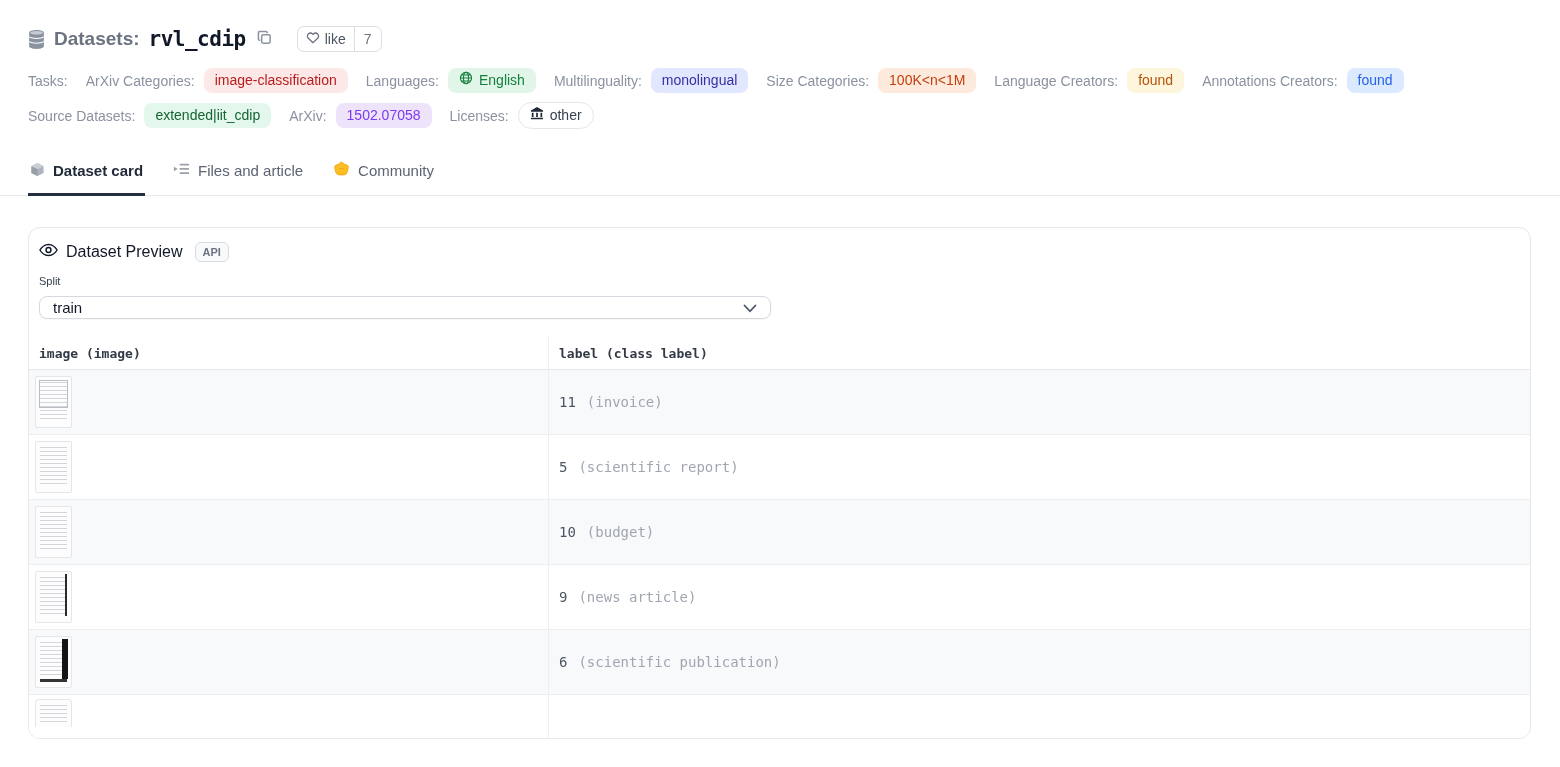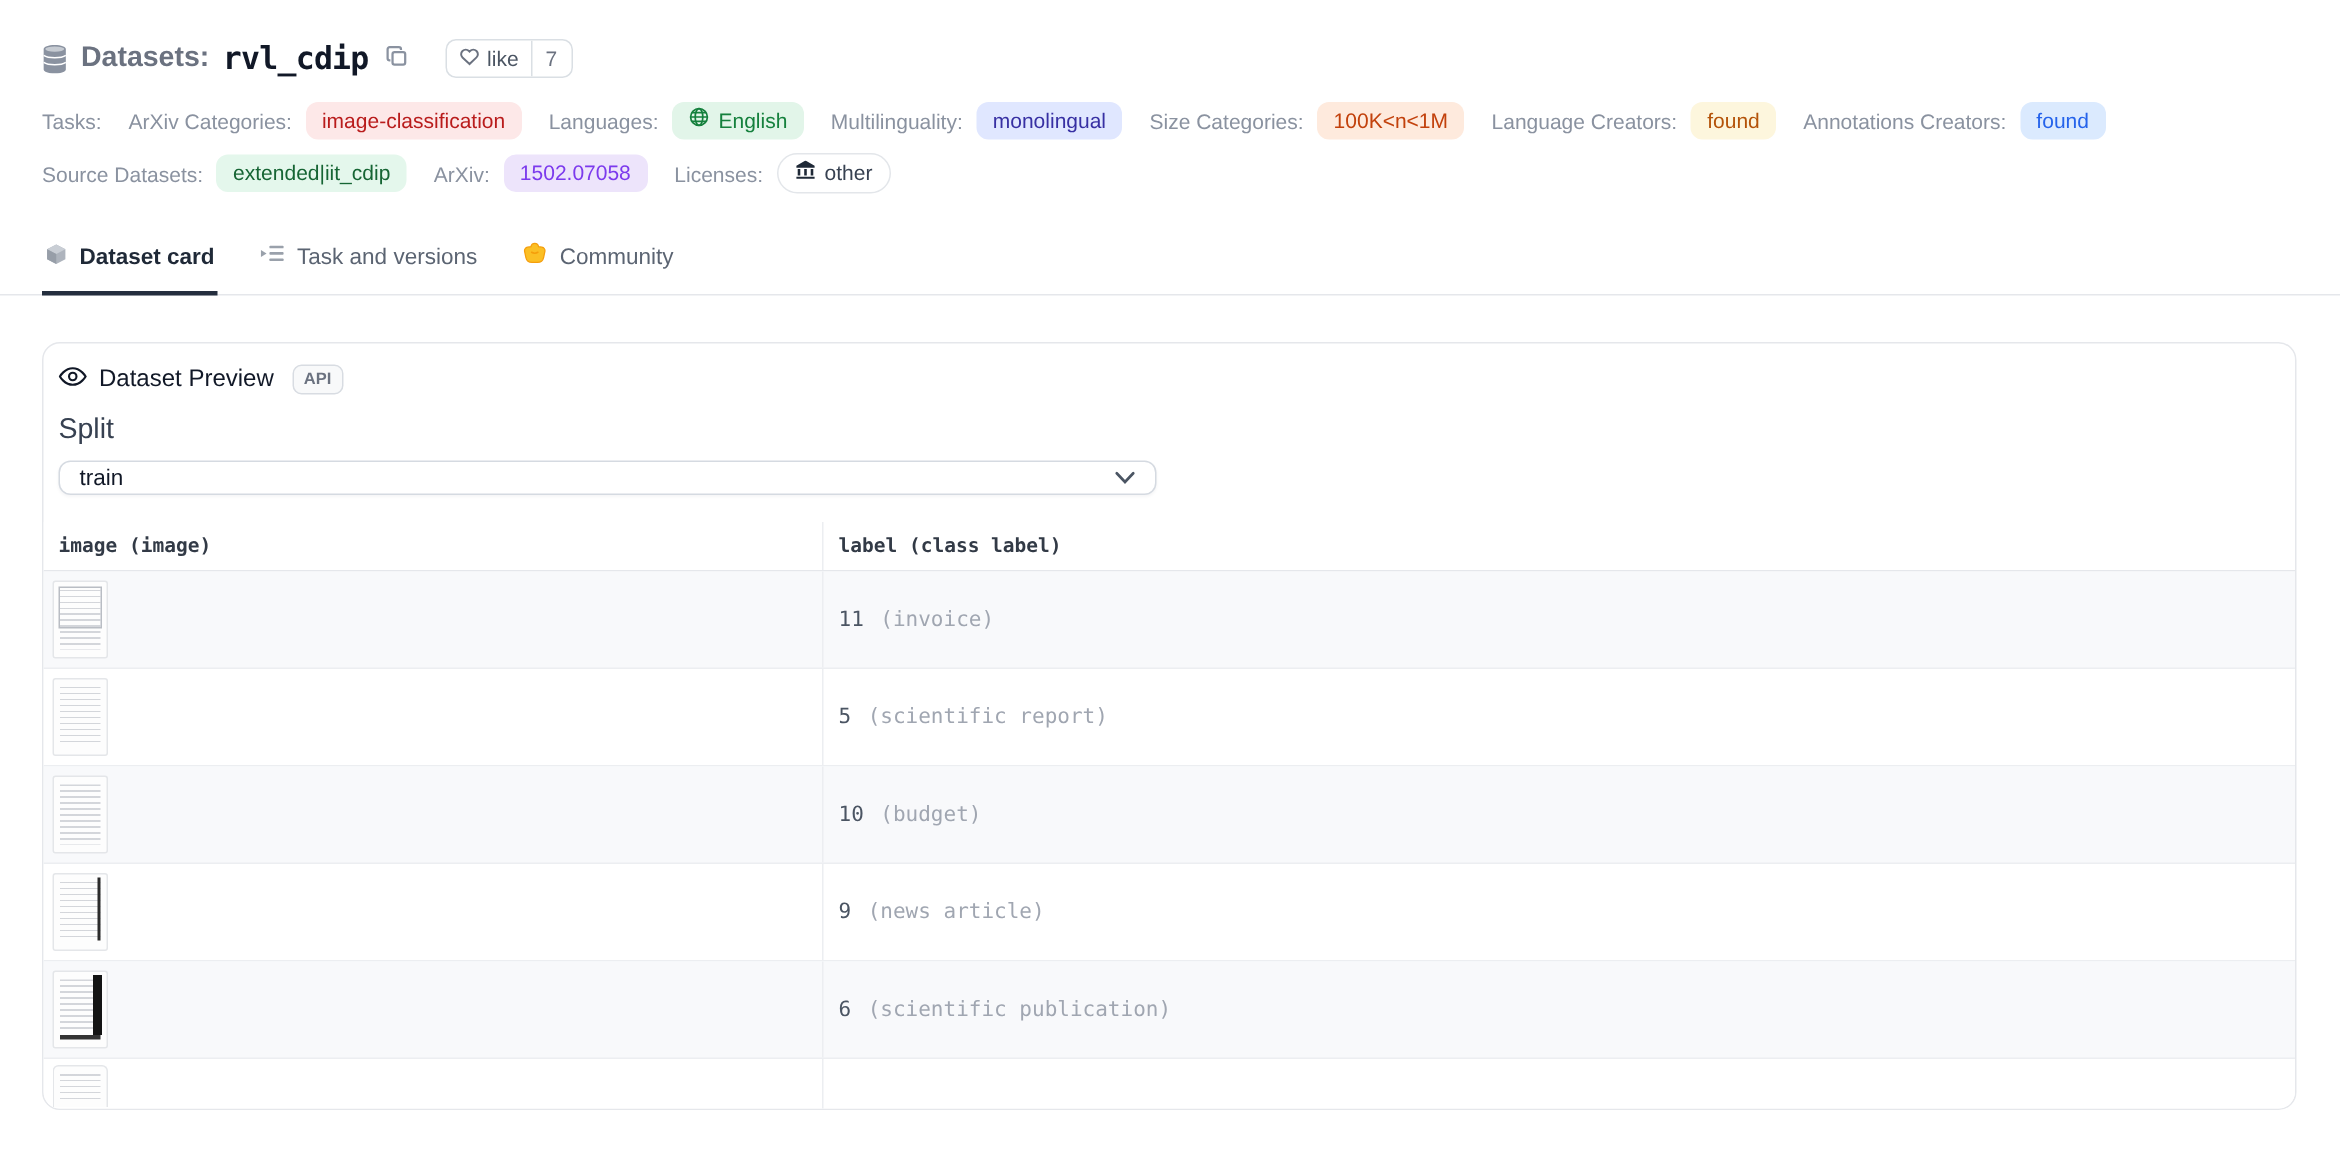--- a/index.html
+++ b/index.html
@@ -60,21 +60,21 @@
     margin: 31px 28px 0 28px; width: 1503px; height: 512px;
     border: 1px solid #e5e7eb; border-radius: 12px; background: #fff; overflow: hidden;
   }
   .panel-top { padding: 14px 12px 0 10px; }
   .preview-head { display: flex; align-items: center; gap: 8px; }
   .preview-title { font-size: 16px; font-weight: 400; color: #111827; }
   .api-badge {
     font-size: 11px; color: #6b7280; border: 1px solid #d8dce2; background: #f8f9fa;
     border-radius: 6px; padding: 3px 7px; margin-left: 4px; cursor: pointer; font-weight: 600;
   }
-  .split-label { margin-top: 13px; font-size: 19px; color: #374151; }
+  .split-label { margin-top: 13px; font-size: 11px; color: #374151; }
   .select {
     margin-top: 9px; width: 732px; height: 23px; background: #fff;
     border: 1px solid #d5dae1; border-radius: 8px; display: flex; align-items: center;
     justify-content: space-between; padding: 0 13px; cursor: pointer;
     box-shadow: 0 1px 2px rgba(16,24,40,.04);
   }
   .select-value { font-size: 15px; color: #111827; }
 
   
   .dv-table { margin-top: 18px; width: 100%; }
@@ -228,21 +228,21 @@
   </div>
   <div class="tab">
     <span>
       <svg width="17" height="14" viewBox="0 0 18 14" fill="#9aa1ab">
           <path d="M1 4.5 5 7l-4 2.5v-5z"></path>
           <rect x="7" y="1.5" width="10" height="1.8" rx="0.6"></rect>
           <rect x="7" y="6" width="10" height="1.8" rx="0.6"></rect>
           <rect x="7" y="10.5" width="10" height="1.8" rx="0.6"></rect>
         </svg>
     </span>
-    <span>Task and versions</span>
+    <span>Files and article</span>
   </div>
   <div class="tab">
     <span>
       <svg width="17" height="16" viewBox="0 0 20 19">
           <path d="M10 1.5c1.8 0 2.8 1.2 3 2.6l2.6.4c1.8.3 2.8 1.8 2.4 3.6l-1 4.6c-.5 2.3-2.4 3.8-4.8 3.8H7.8c-2.4 0-4.3-1.5-4.8-3.8l-1-4.6C1.6 6.3 2.6 4.8 4.4 4.5L7 4.1c.2-1.4 1.2-2.6 3-2.6z" fill="#fbbf24" stroke="#f59e0b" stroke-width="1"></path>
           <path d="M7.5 8.5c1.5.9 3.5.9 5 0" stroke="#f59e0b" stroke-width="1.2" fill="none" stroke-linecap="round"></path>
         </svg>
     </span>
     <span>Community</span>
   </div>

